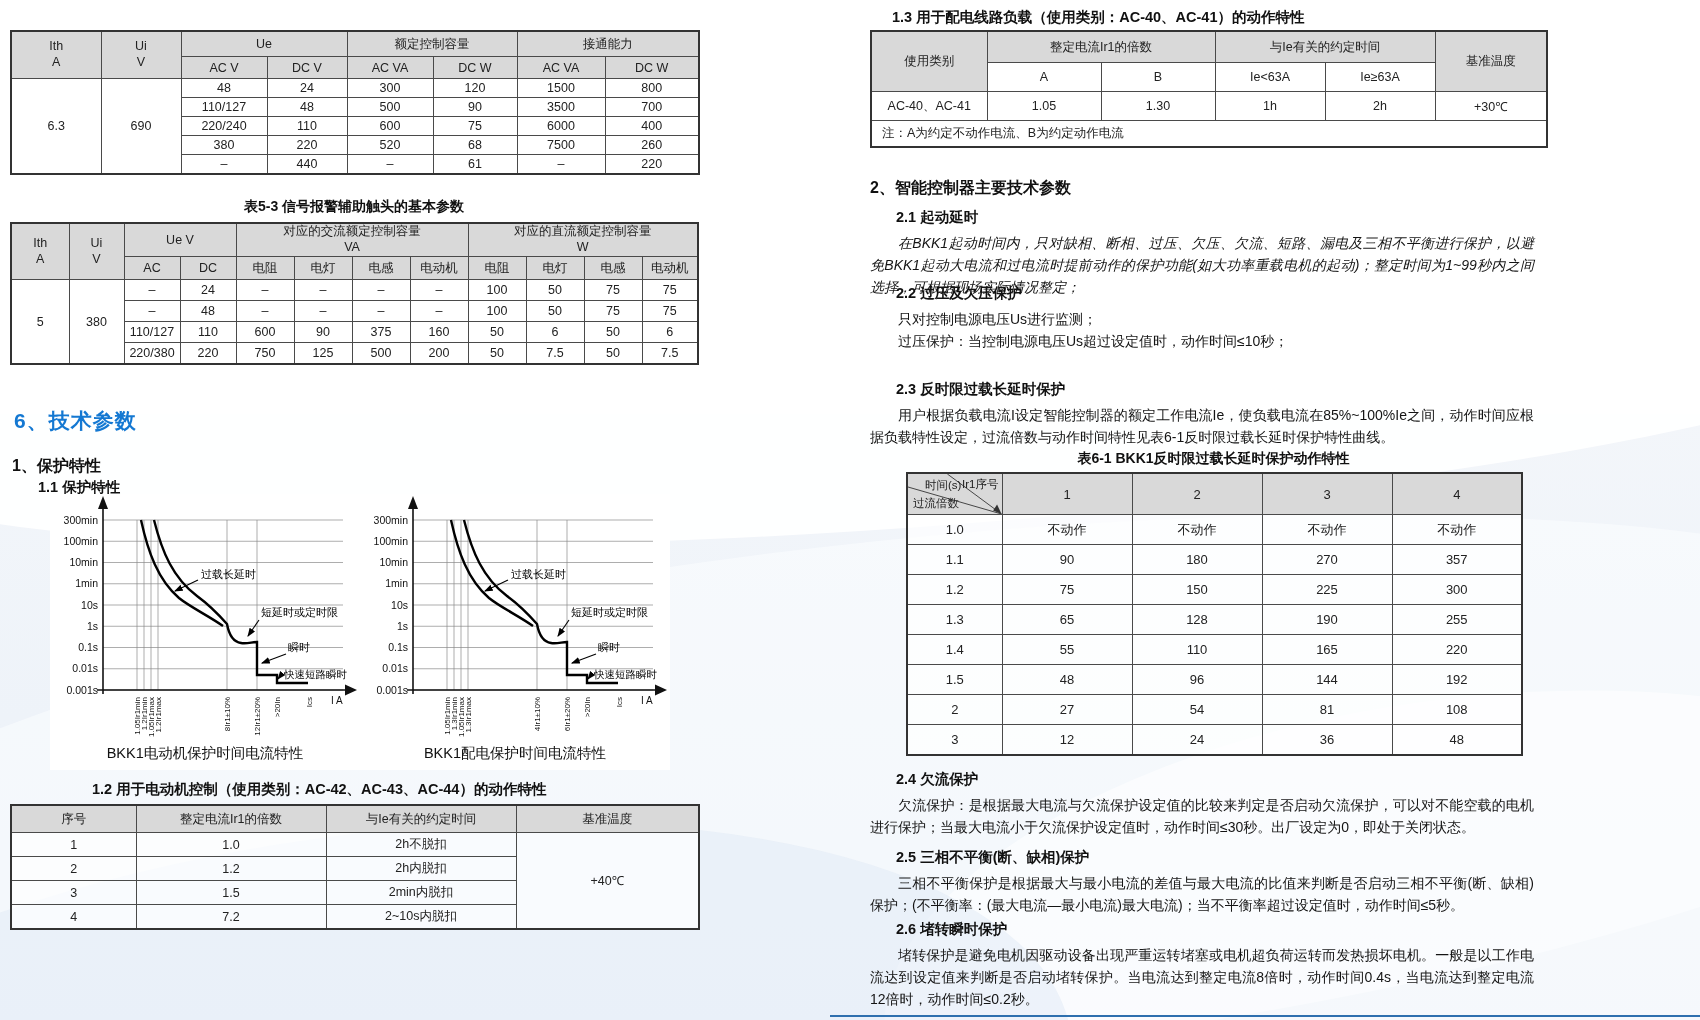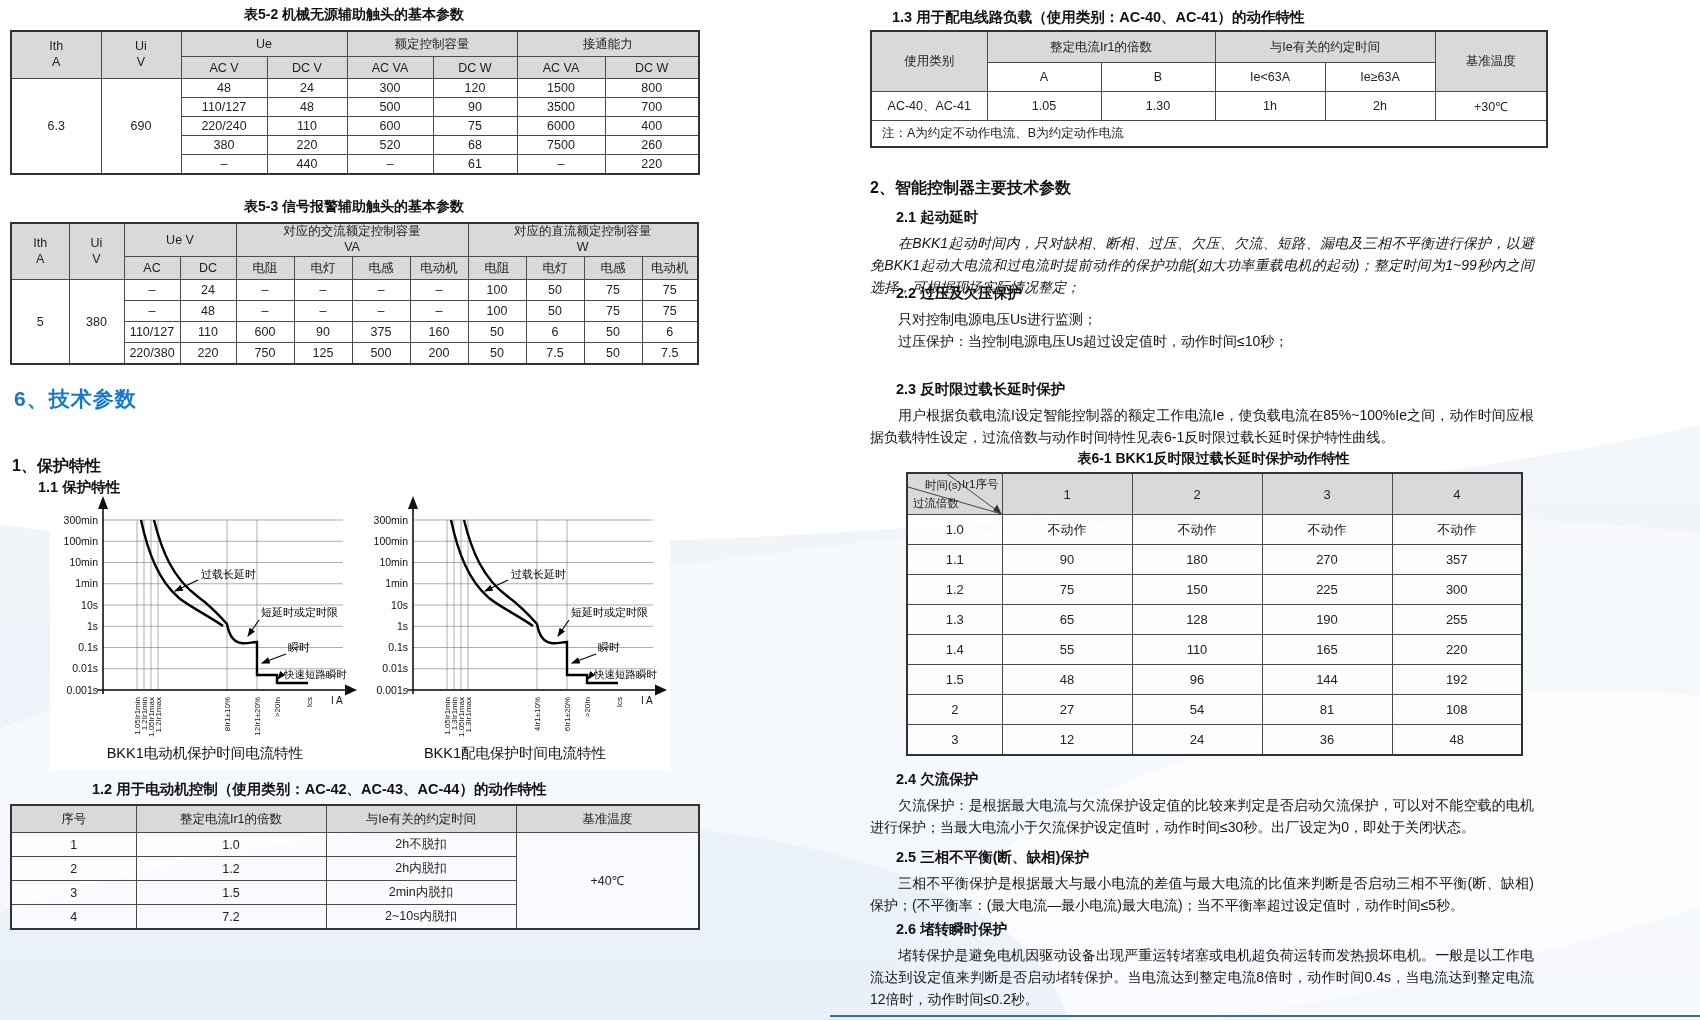--- a/index.html
+++ b/index.html
@@ -80,21 +80,20 @@
 
 <div class="deco band"></div>
 <div class="deco sw1"></div>
 <div class="deco sw2"></div>
 <div class="deco sw3"></div>
 <div class="deco sw4"></div>
 <div class="deco bottom-rule"></div>
 
 <div id="left">
 
-  <div class="tbl-title" style="top:6px;left:0;width:688px;">表5-2 机械无源辅助触头的基本参数</div>
 
   <table class="dtable" id="t52" style="top:30px;left:0;">
     <colgroup>
         <col style="width:90px">
         <col style="width:80px">
         <col style="width:86px">
         <col style="width:80px">
         <col style="width:86px">
         <col style="width:84px">
         <col style="width:88px">
@@ -254,21 +253,21 @@
           <td>500</td>
           <td>200</td>
           <td>50</td>
           <td>7.5</td>
           <td>50</td>
           <td>7.5</td>
         </tr>
     </tbody>
   </table>
 
-  <div class="h-blue" style="top:385px;left:4px;">6、技术参数</div>
+  <div class="h-blue" style="top:407px;left:4px;">6、技术参数</div>
   <div class="h-l1" style="top:456px;left:2px;">1、保护特性</div>
   <div class="h-l2" style="top:478px;left:28px;">1.1 保护特性</div>
 
   <div class="chart-panel">
     <div class="chart" id="chart-0">
         <svg width="308" height="252" viewBox="0 0 308 252">
           <defs>
             <marker id="ah0" markerWidth="9" markerHeight="8" refX="7" refY="3" orient="auto">
               <path d="M0,0 L8,3 L0,6 z" fill="#000"></path>
             </marker>

